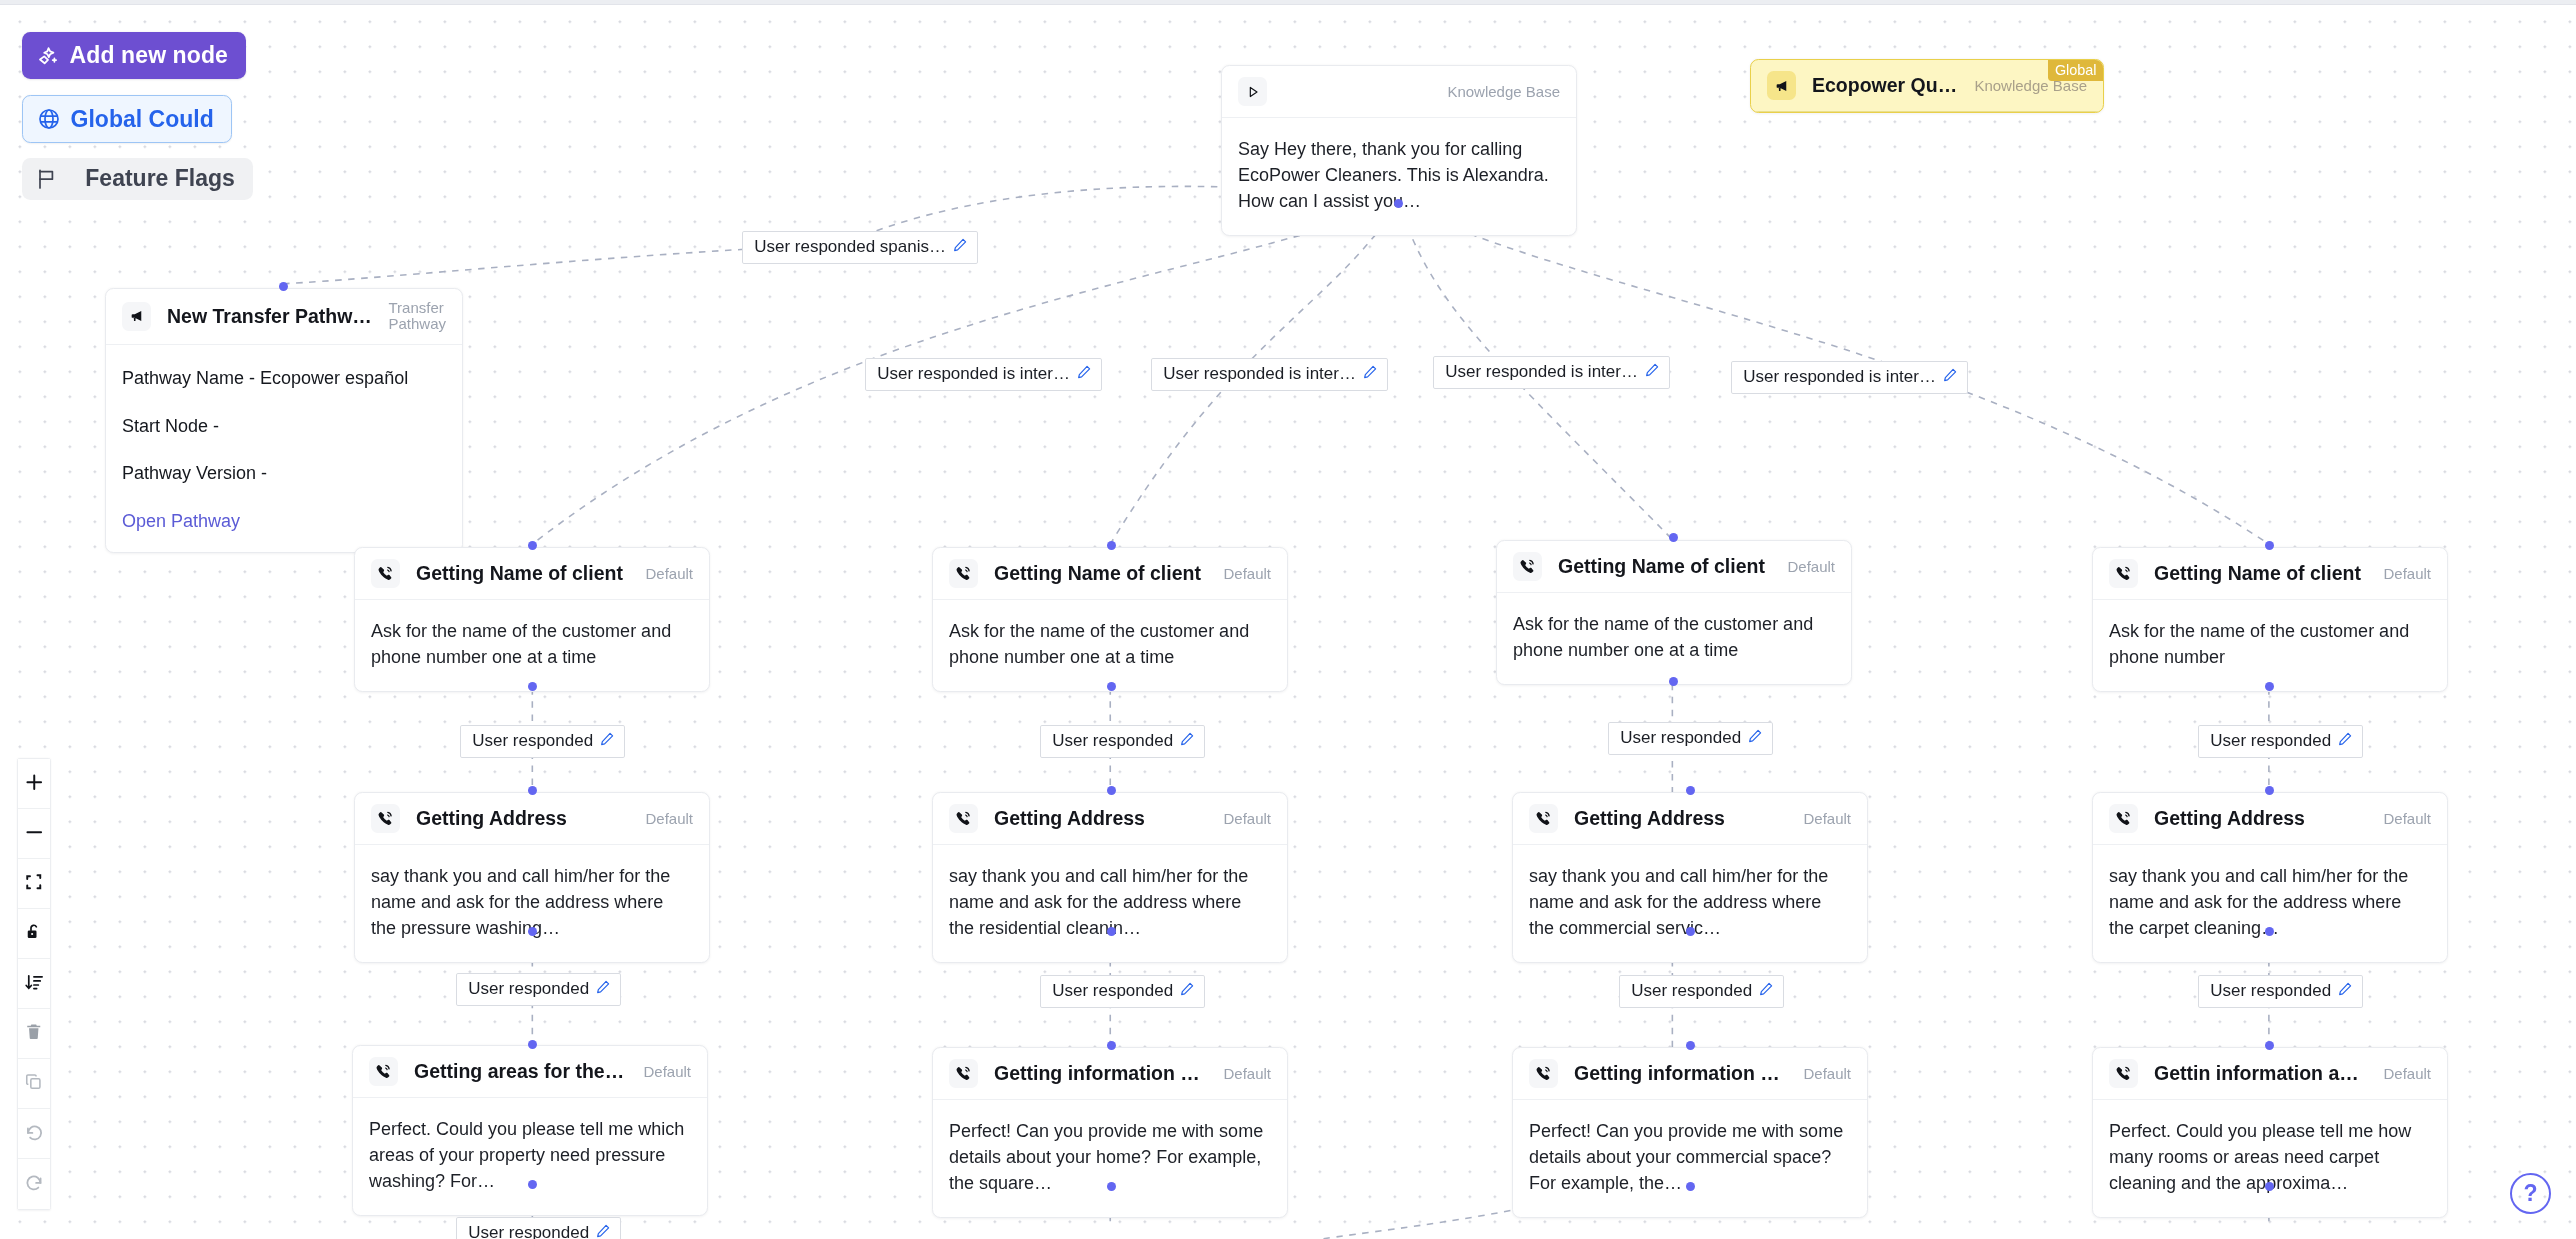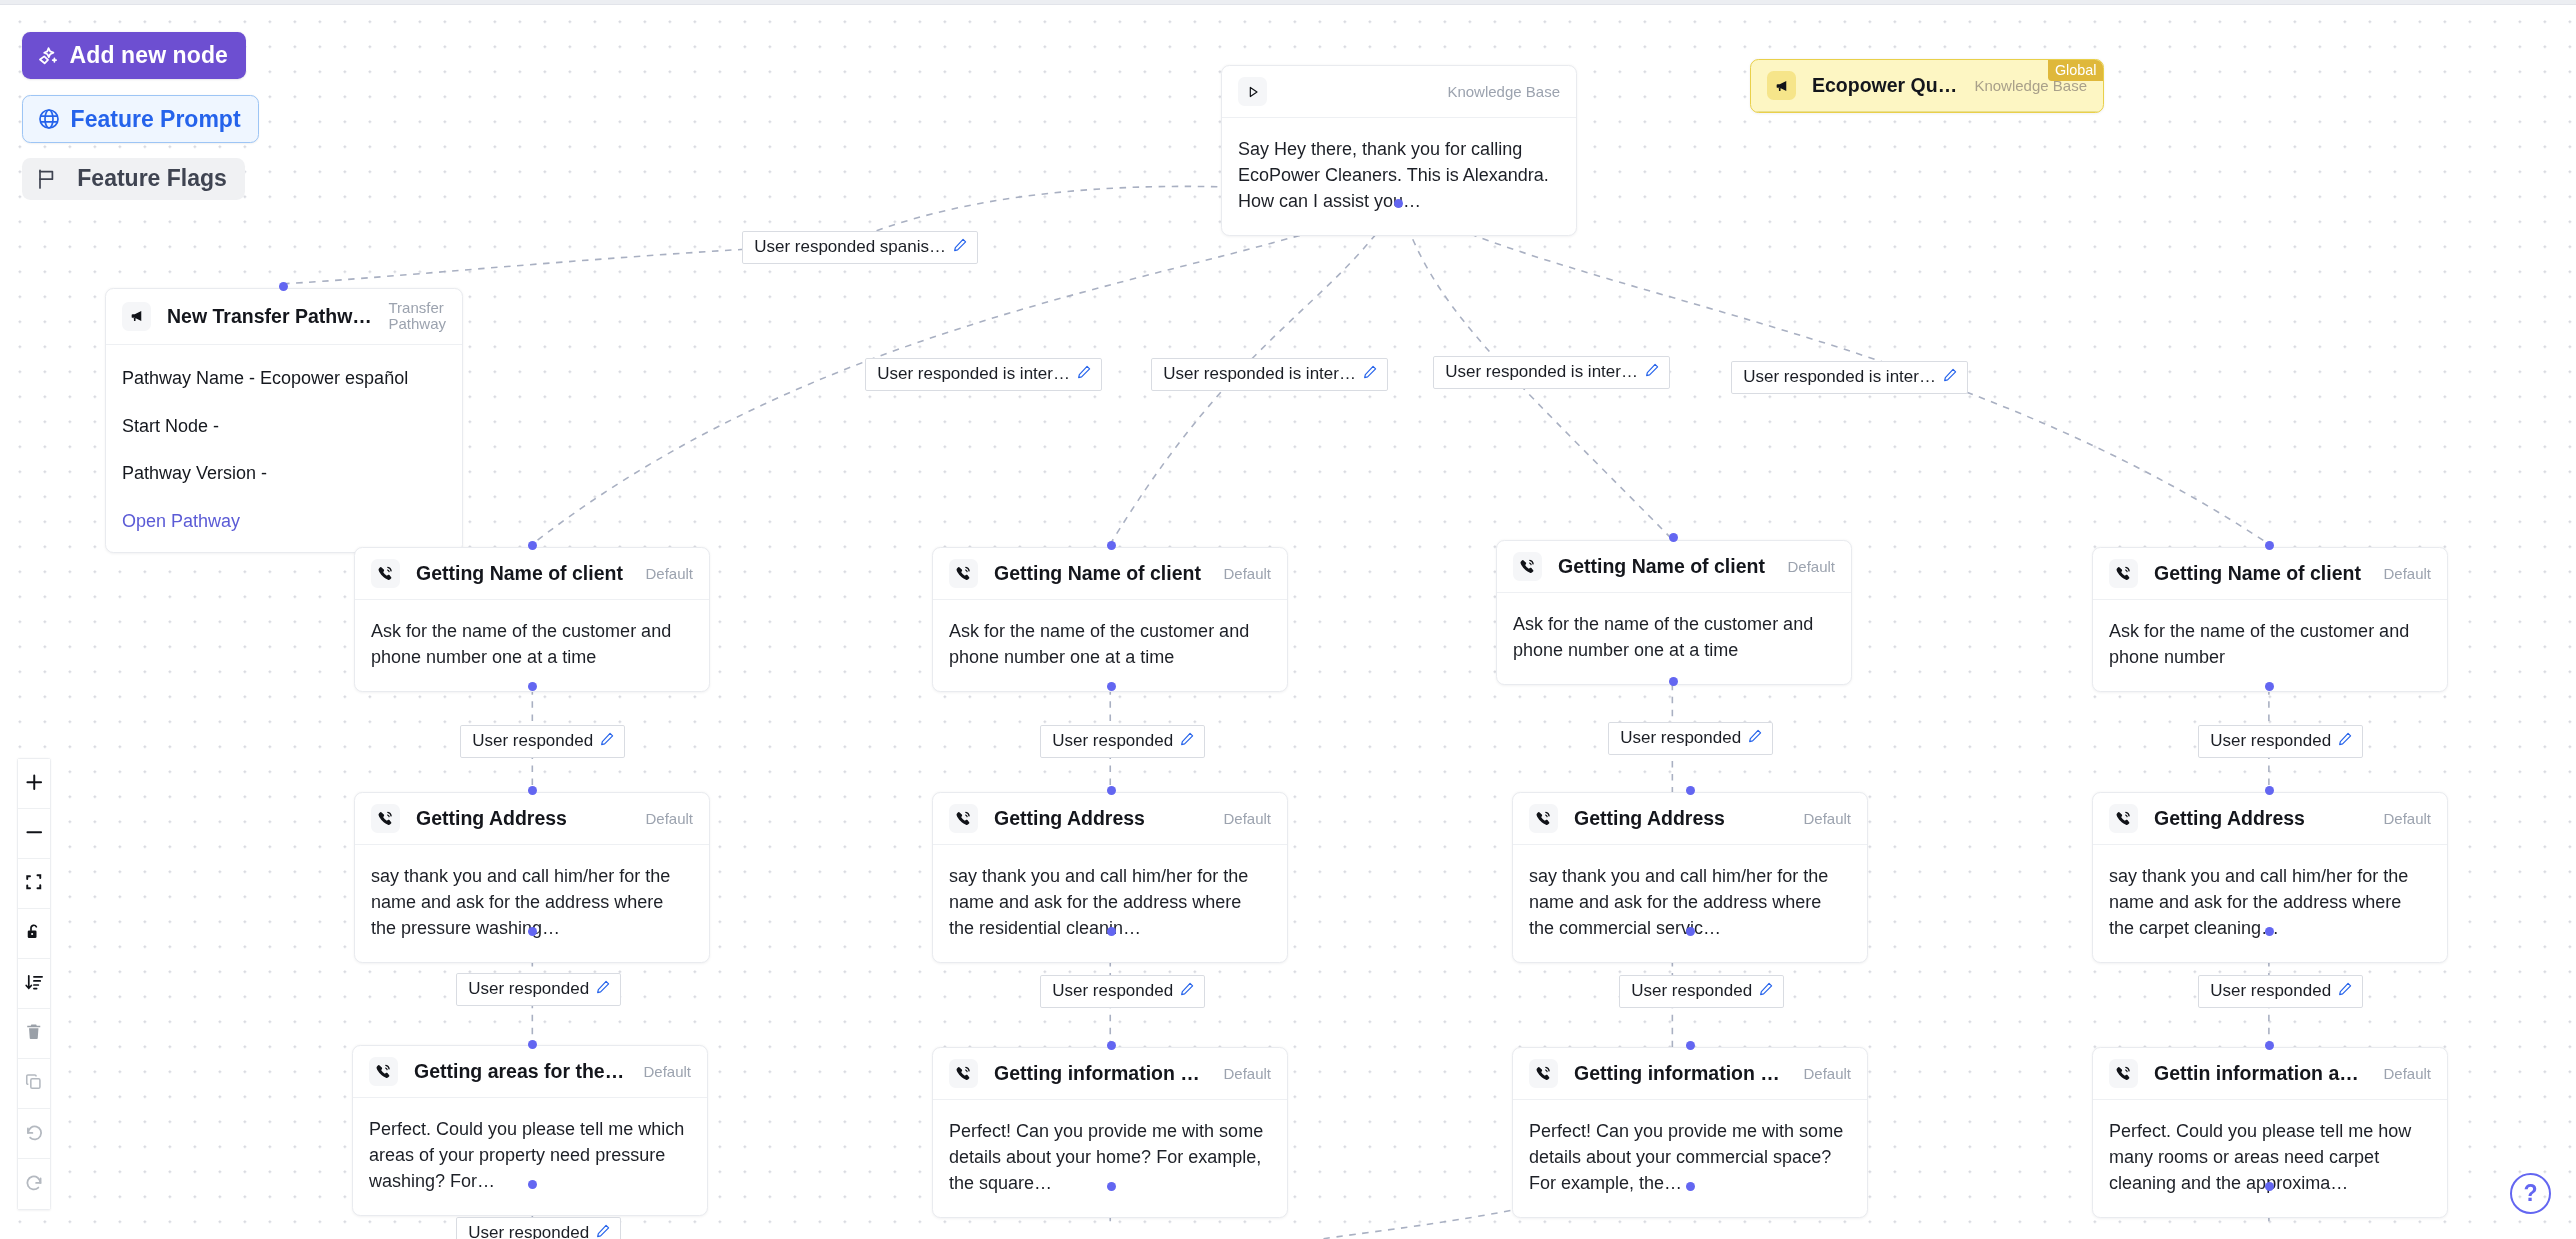--- a/index.html
+++ b/index.html
@@ -37,21 +37,21 @@
     display:flex; align-items:center; gap:9.3px;
     margin-top:16px;
     background:#eff6ff; color:#2563eb;
     border:1.5px solid #9dc5f5; border-radius:8.4px;
     padding:9.3px 17.7px 9.3px 14px;
     font-size:23px; font-weight:600;
     box-shadow:0 0.9px 1.9px rgba(16,24,40,.06);
     cursor:pointer; width:max-content;
   }
   .btn-flags {
-    display:flex; align-items:center; gap:18px;
+    display:flex; align-items:center; gap:26px;
     margin-top:15px;
     background:#f0f1f3; color:#3f4451;
     border-radius:8.4px; padding:7.4px 18.6px 7.4px 13px;
     font-size:23px; font-weight:600;
     cursor:pointer; width:max-content;
   }
   .tl-stack svg { display:block; flex:0 0 auto; }
 
   
   .vtoolbar {
@@ -206,21 +206,21 @@
     </div>
 
     <div class="btn-global">
       <span>
         <svg width="24" height="24" viewBox="0 0 24 24" fill="none" stroke="#2563eb" stroke-width="1.7">
           <circle cx="12" cy="12" r="9"></circle>
           <ellipse cx="12" cy="12" rx="4" ry="9"></ellipse>
           <path d="M3.2 9.2h17.6M3.2 14.8h17.6"></path>
         </svg>
       </span>
-      <span>Feature Prompt</span>
+      <span>Global Could</span>
     </div>
 
     <div class="btn-flags">
       <span>
         <svg width="24" height="24" viewBox="0 0 24 24" fill="none" stroke="#3f4451" stroke-width="1.7" stroke-linecap="round" stroke-linejoin="round">
           <path d="M5 3.4 V21"></path>
           <path d="M5 4.6 h12.4 v7.6 H5"></path>
         </svg>
       </span>
       <span>Feature Flags</span>

